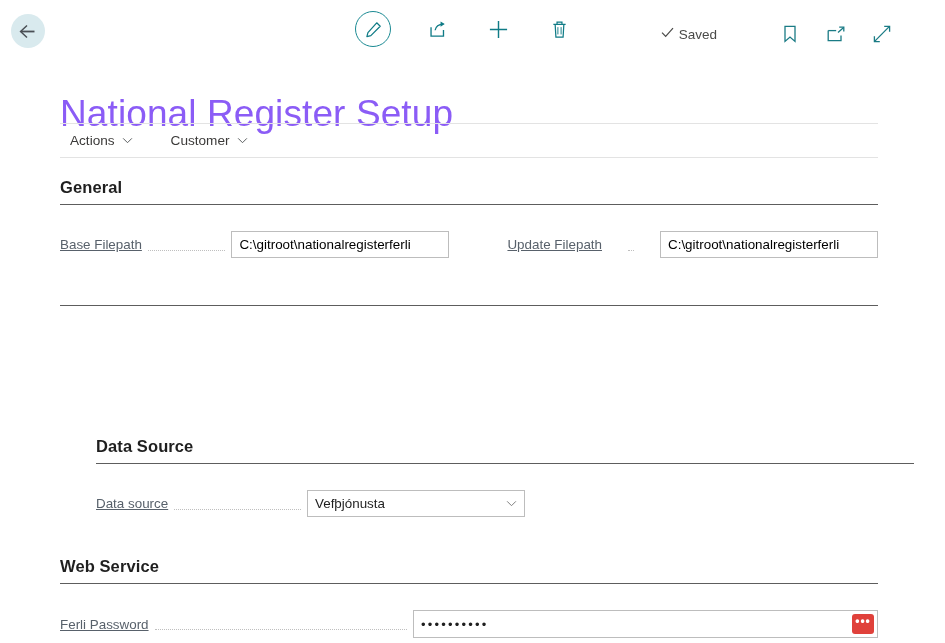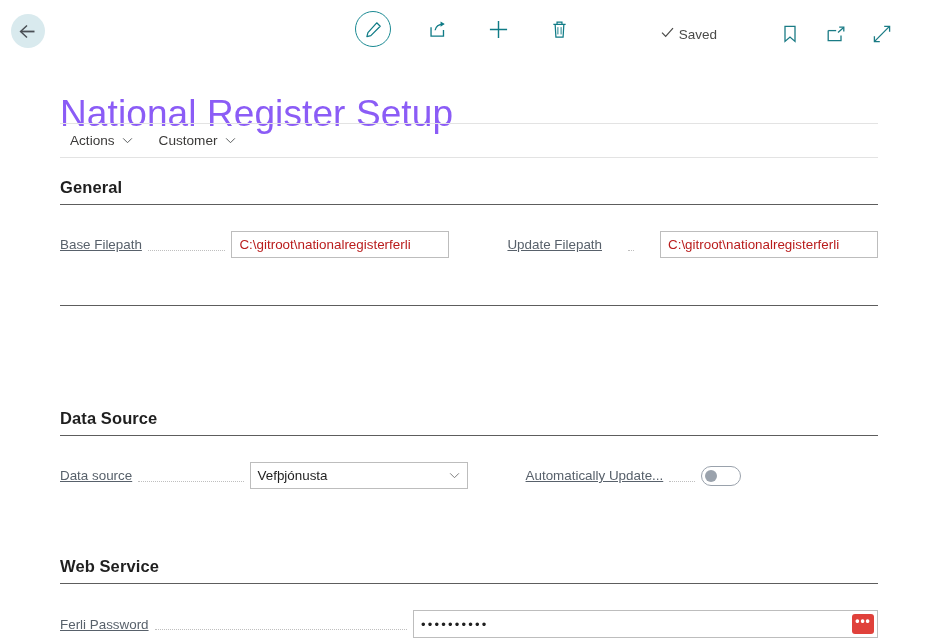--- a/index.html
+++ b/index.html
@@ -84,21 +84,21 @@
   }
 
   
   .actionbar {
     position: absolute;
     left: 60px; top: 123px;
     width: 818px; height: 35px;
     border-top: 1px solid #e3e3e3;
     border-bottom: 1px solid #e3e3e3;
     display: flex;
-    gap: 22px;
+    gap: 34px;
     padding-left: 8px;
     box-sizing: border-box;
   }
   .action-item {
     display: flex;
     align-items: center;
     gap: 7px;
     font-size: 13.6px;
     color: #3b3a39;
     cursor: pointer;
@@ -156,21 +156,21 @@
 
   .txtbox {
     flex: 0 0 auto;
     height: 27px;
     border: 1px solid #bdbdbd;
     background: #ffffff;
     display: flex;
     align-items: center;
     padding: 0 7px;
     font-size: 13.4px;
-    color: #b91c1c;
+    color: #000000;
     box-sizing: border-box;
     cursor: text;
     white-space: nowrap;
     overflow: hidden;
   }
   .txtbox.w218 { width: 218px; }
 
   .dropbox {
     flex: 0 0 auto;
     width: 218px;
@@ -360,39 +360,32 @@
       <span class="leader"></span>
       <span class="txtbox w218">C:\gitroot\nationalregisterferli</span>
     </div>
   </div>
 </div>
 
 <div class="section" style="top:305px;">
   <div class="section-rule"></div>
 </div>
 
-<div class="section" style="top:409px;">
+<div class="section" style="top:437px;margin-left:36px;">
   <div class="section-title">Data Source</div>
   <div class="section-rule"></div>
   <div class="row">
     <div class="cell">
       <span class="flabel">Data source</span>
       <span class="leader"></span>
       <span class="dropbox">
         <span>Vefþjónusta</span>
         <svg class="chev" viewBox="0 0 12 8">
           <path d="M1 1.5 L6 6.5 L11 1.5" fill="none" stroke="#7a7a7a" stroke-width="1.1"></path>
         </svg>
-      </span>
-    </div>
-    <div class="cell" style="padding-left:58px;">
-      <span class="flabel">Automatically Update...</span>
-      <span class="leader short"></span>
-      <span class="toggle off dim">
-        <span class="knob"></span>
       </span>
     </div>
   </div>
 </div>
 
 <div class="section" style="top:557px;">
   <div class="section-title">Web Service</div>
   <div class="section-rule"></div>
   <div class="row">
     <div class="cell" style="width:818px;">

